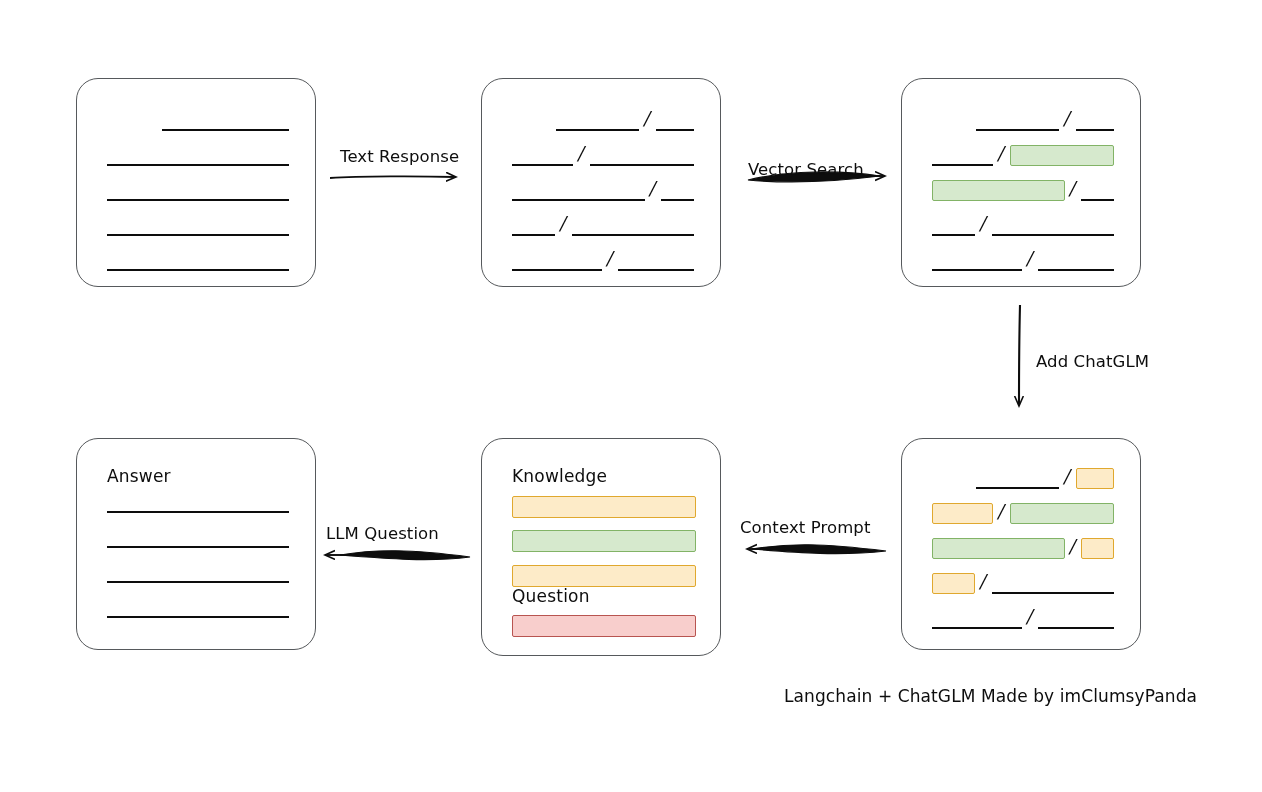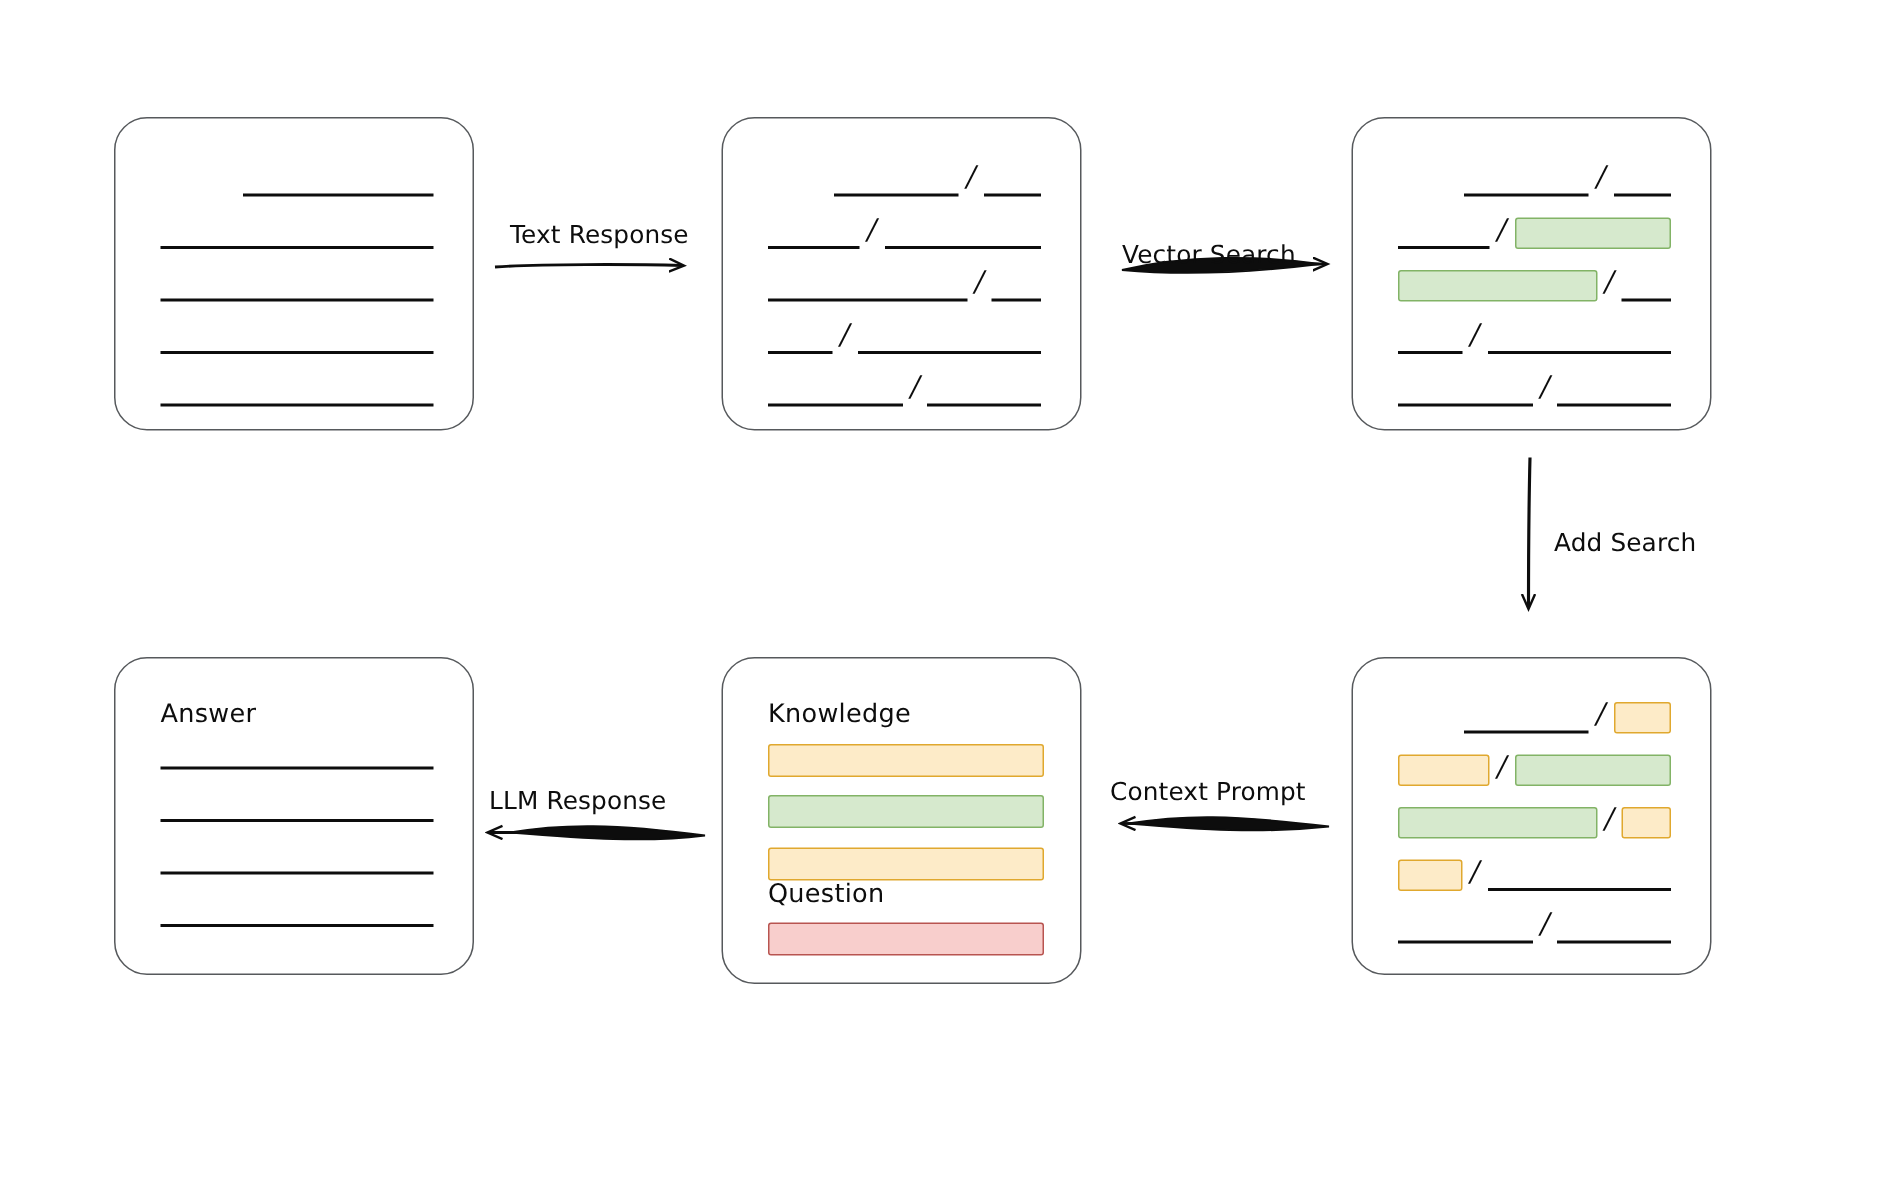--- a/index.html
+++ b/index.html
@@ -159,25 +159,25 @@
     <g>
       <path d="M470,557 C 410,549 375,549 340,555 C 390,559 430,562 470,557 Z" fill="#0d0d0d" stroke="#0d0d0d" stroke-width="1.2"></path>
       <path d="M352,555 L326,555" fill="none" stroke="#0d0d0d" stroke-width="1.9" marker-end="url(#openArrowL)"></path>
     </g>
   </svg>
 
   <div class="arrow-label" style="left:340px; top:147px;">Text Response</div>
 
   <div class="arrow-label" style="left:748px; top:160px;">Vector Search</div>
 
-  <div class="arrow-label" style="left:1036px; top:352px;">Add Search</div>
+  <div class="arrow-label" style="left:1036px; top:352px;">Add ChatGLM</div>
 
   <div class="arrow-label" style="left:740px; top:518px;">Context Prompt</div>
 
-  <div class="arrow-label" style="left:326px; top:524px;">LLM Response</div>
+  <div class="arrow-label" style="left:326px; top:524px;">LLM Question</div>
 
   <div class="card" style="left:76px; top:78px; width:240px; height:209px;">
     <div class="card-inner" id="rows-source_document">
         <div class="row" style="top: 30px;">
           <div class="spacer" style="width: 30%;"></div>
           <div class="seg" style="width: 70%;">
             <div class="rule"></div>
           </div>
         </div>
         <div class="row" style="top: 65px;">
@@ -372,14 +372,15 @@
           </div>
         </div>
         <div class="row" style="top: 105px;">
           <div class="seg" style="width: 100%;">
             <div class="rule"></div>
           </div>
         </div>
       </div>
   </div>
 
+  <div id="footer" style="left:784px; top:686px;">Langchain + ChatGLM Made by imClumsyPanda</div>
 
 </div>
 
 </body></html>

